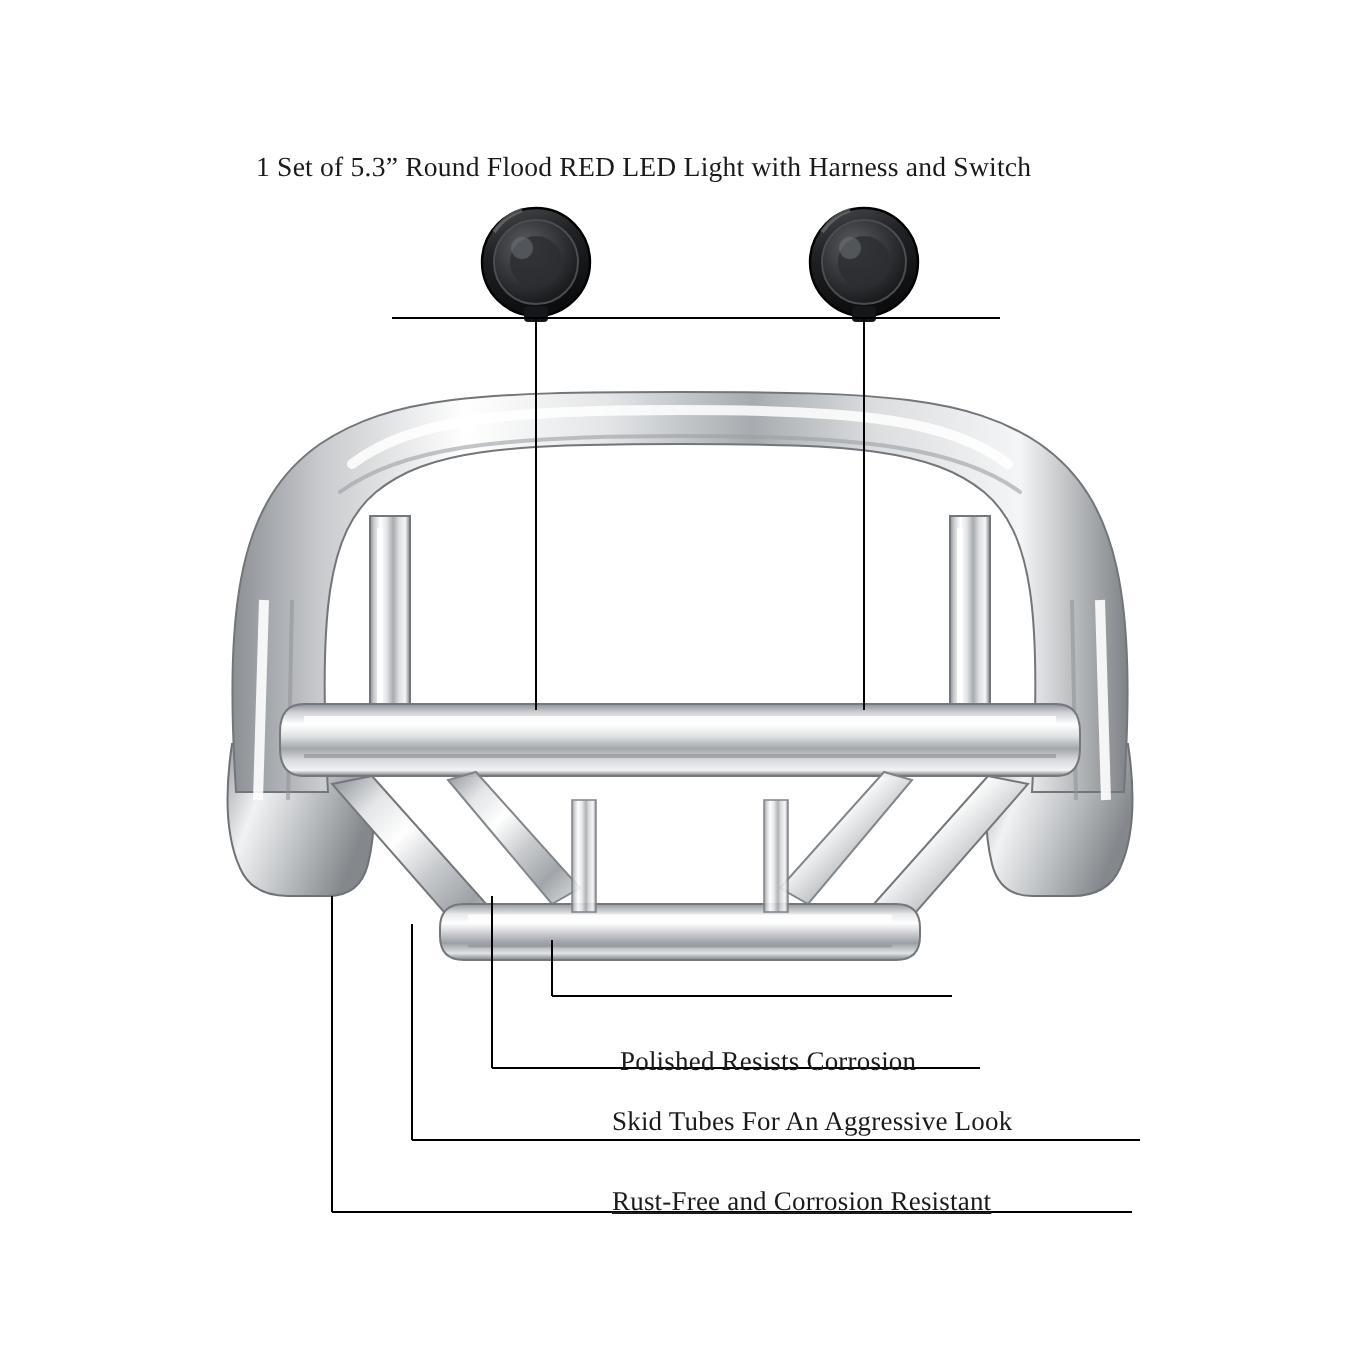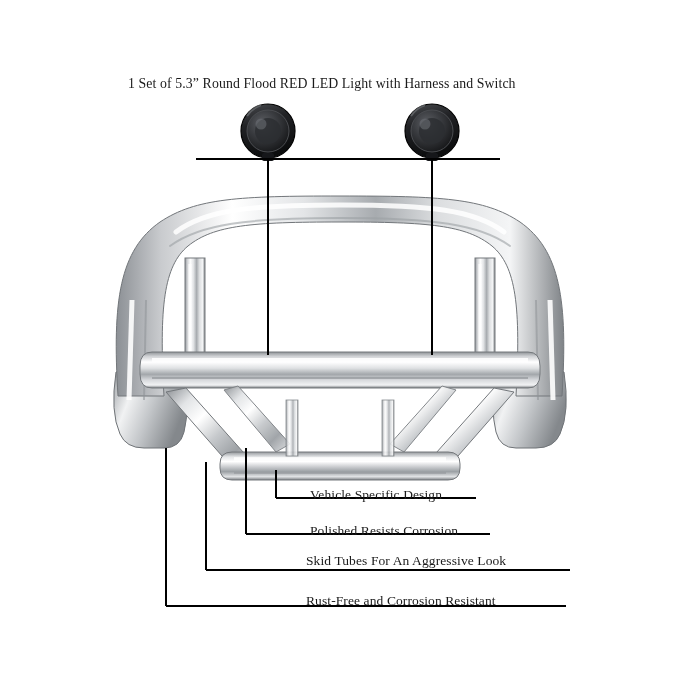--- a/index.html
+++ b/index.html
@@ -30,21 +30,21 @@
     left: 128px;
     top: 76px;
     font-size: 13.8px;
   }
   .callout-label {
     font-size: 13.5px;
   }
   #cl0 { left: 310px; top: 487px; }
   #cl1 { left: 310px; top: 523px; }
   #cl2 { left: 306px; top: 553px; }
-  #cl3 { left: 306px; top: 593px; }
+  #cl3 { left: 306px; top: 593px; text-decoration: underline; }
   svg.overlay {
     position: absolute;
     left: 0;
     top: 0;
     width: 680px;
     height: 679px;
   }
 </style>
 </head>
 <body>
@@ -200,21 +200,20 @@
       <line x1="206" y1="462" x2="206" y2="570"></line>
       <line x1="206" y1="570" x2="570" y2="570"></line>
 
       <line x1="166" y1="448" x2="166" y2="606"></line>
       <line x1="166" y1="606" x2="566" y2="606"></line>
     </g>
   </svg>
 
   <div class="label" id="top-label">1 Set of 5.3” Round Flood RED LED Light with Harness and Switch</div>
 
-  <div class="label callout-label" id="cl0">Vehicle Specific Design</div>
 
   <div class="label callout-label" id="cl2">Skid Tubes For An Aggressive Look</div>
 
   <div class="label callout-label" id="cl1">Polished Resists Corrosion</div>
 
   <div class="label callout-label" id="cl3">Rust-Free and Corrosion Resistant</div>
 
 </div>
 
 </body></html>

